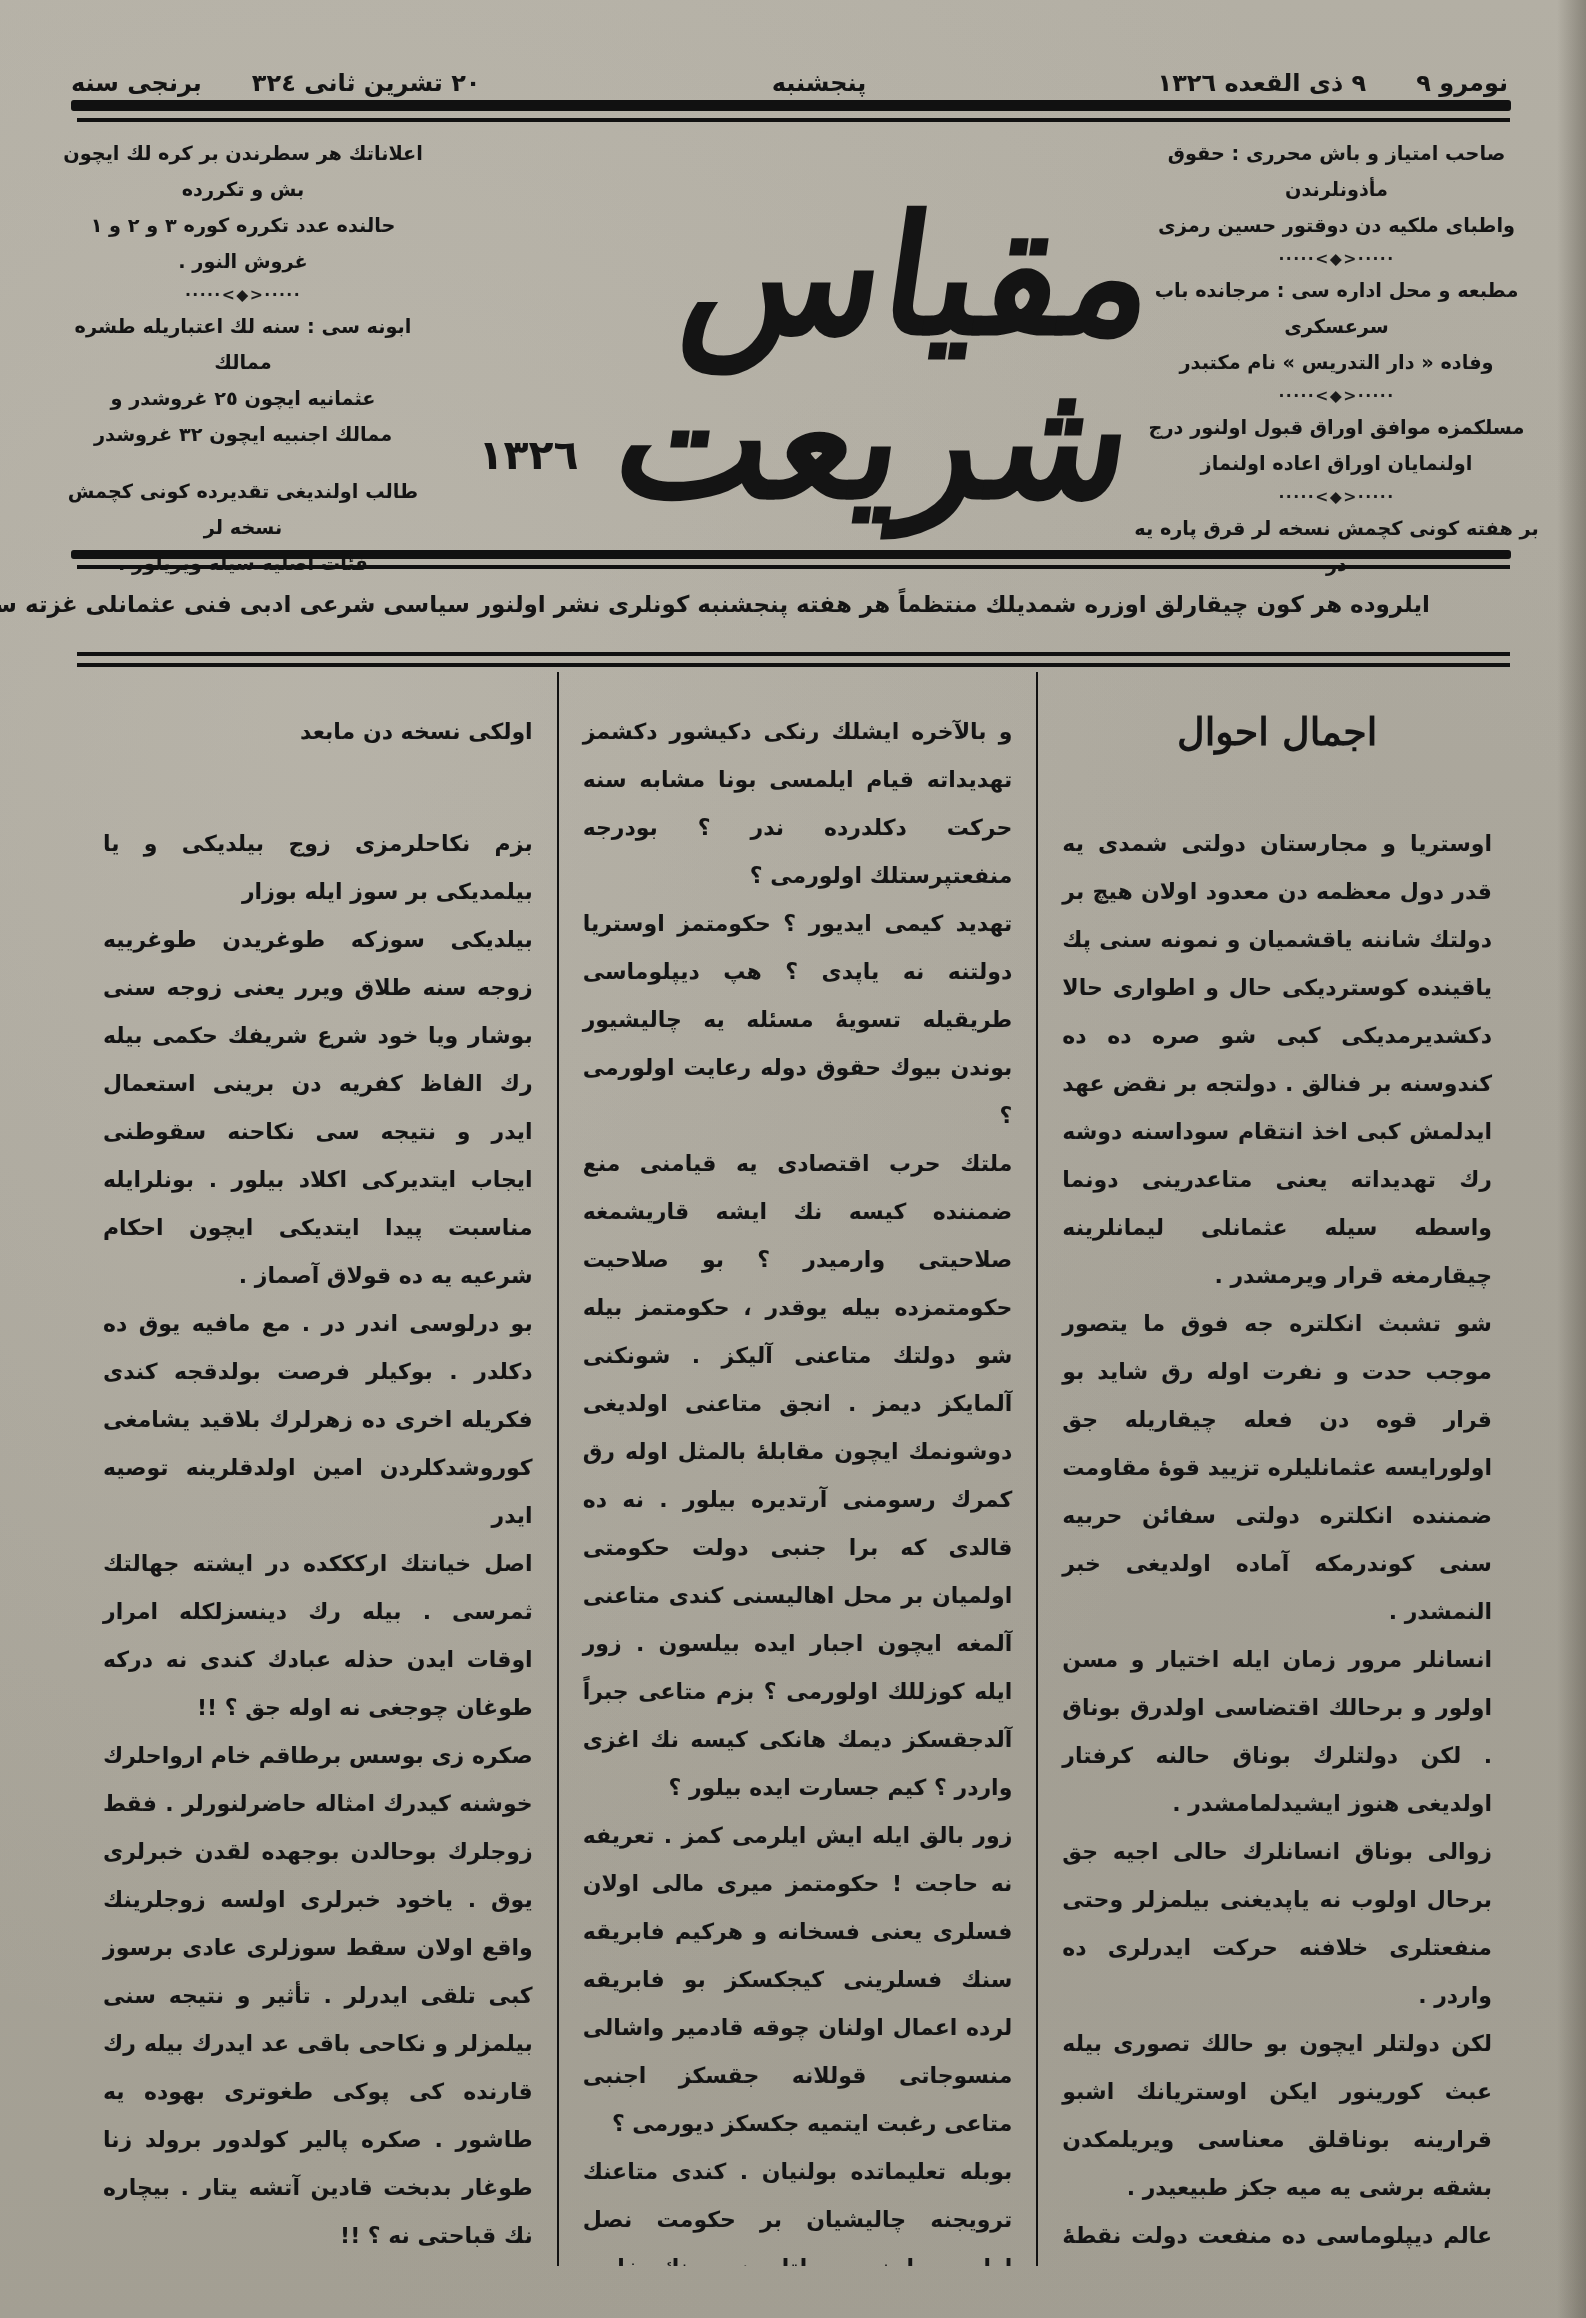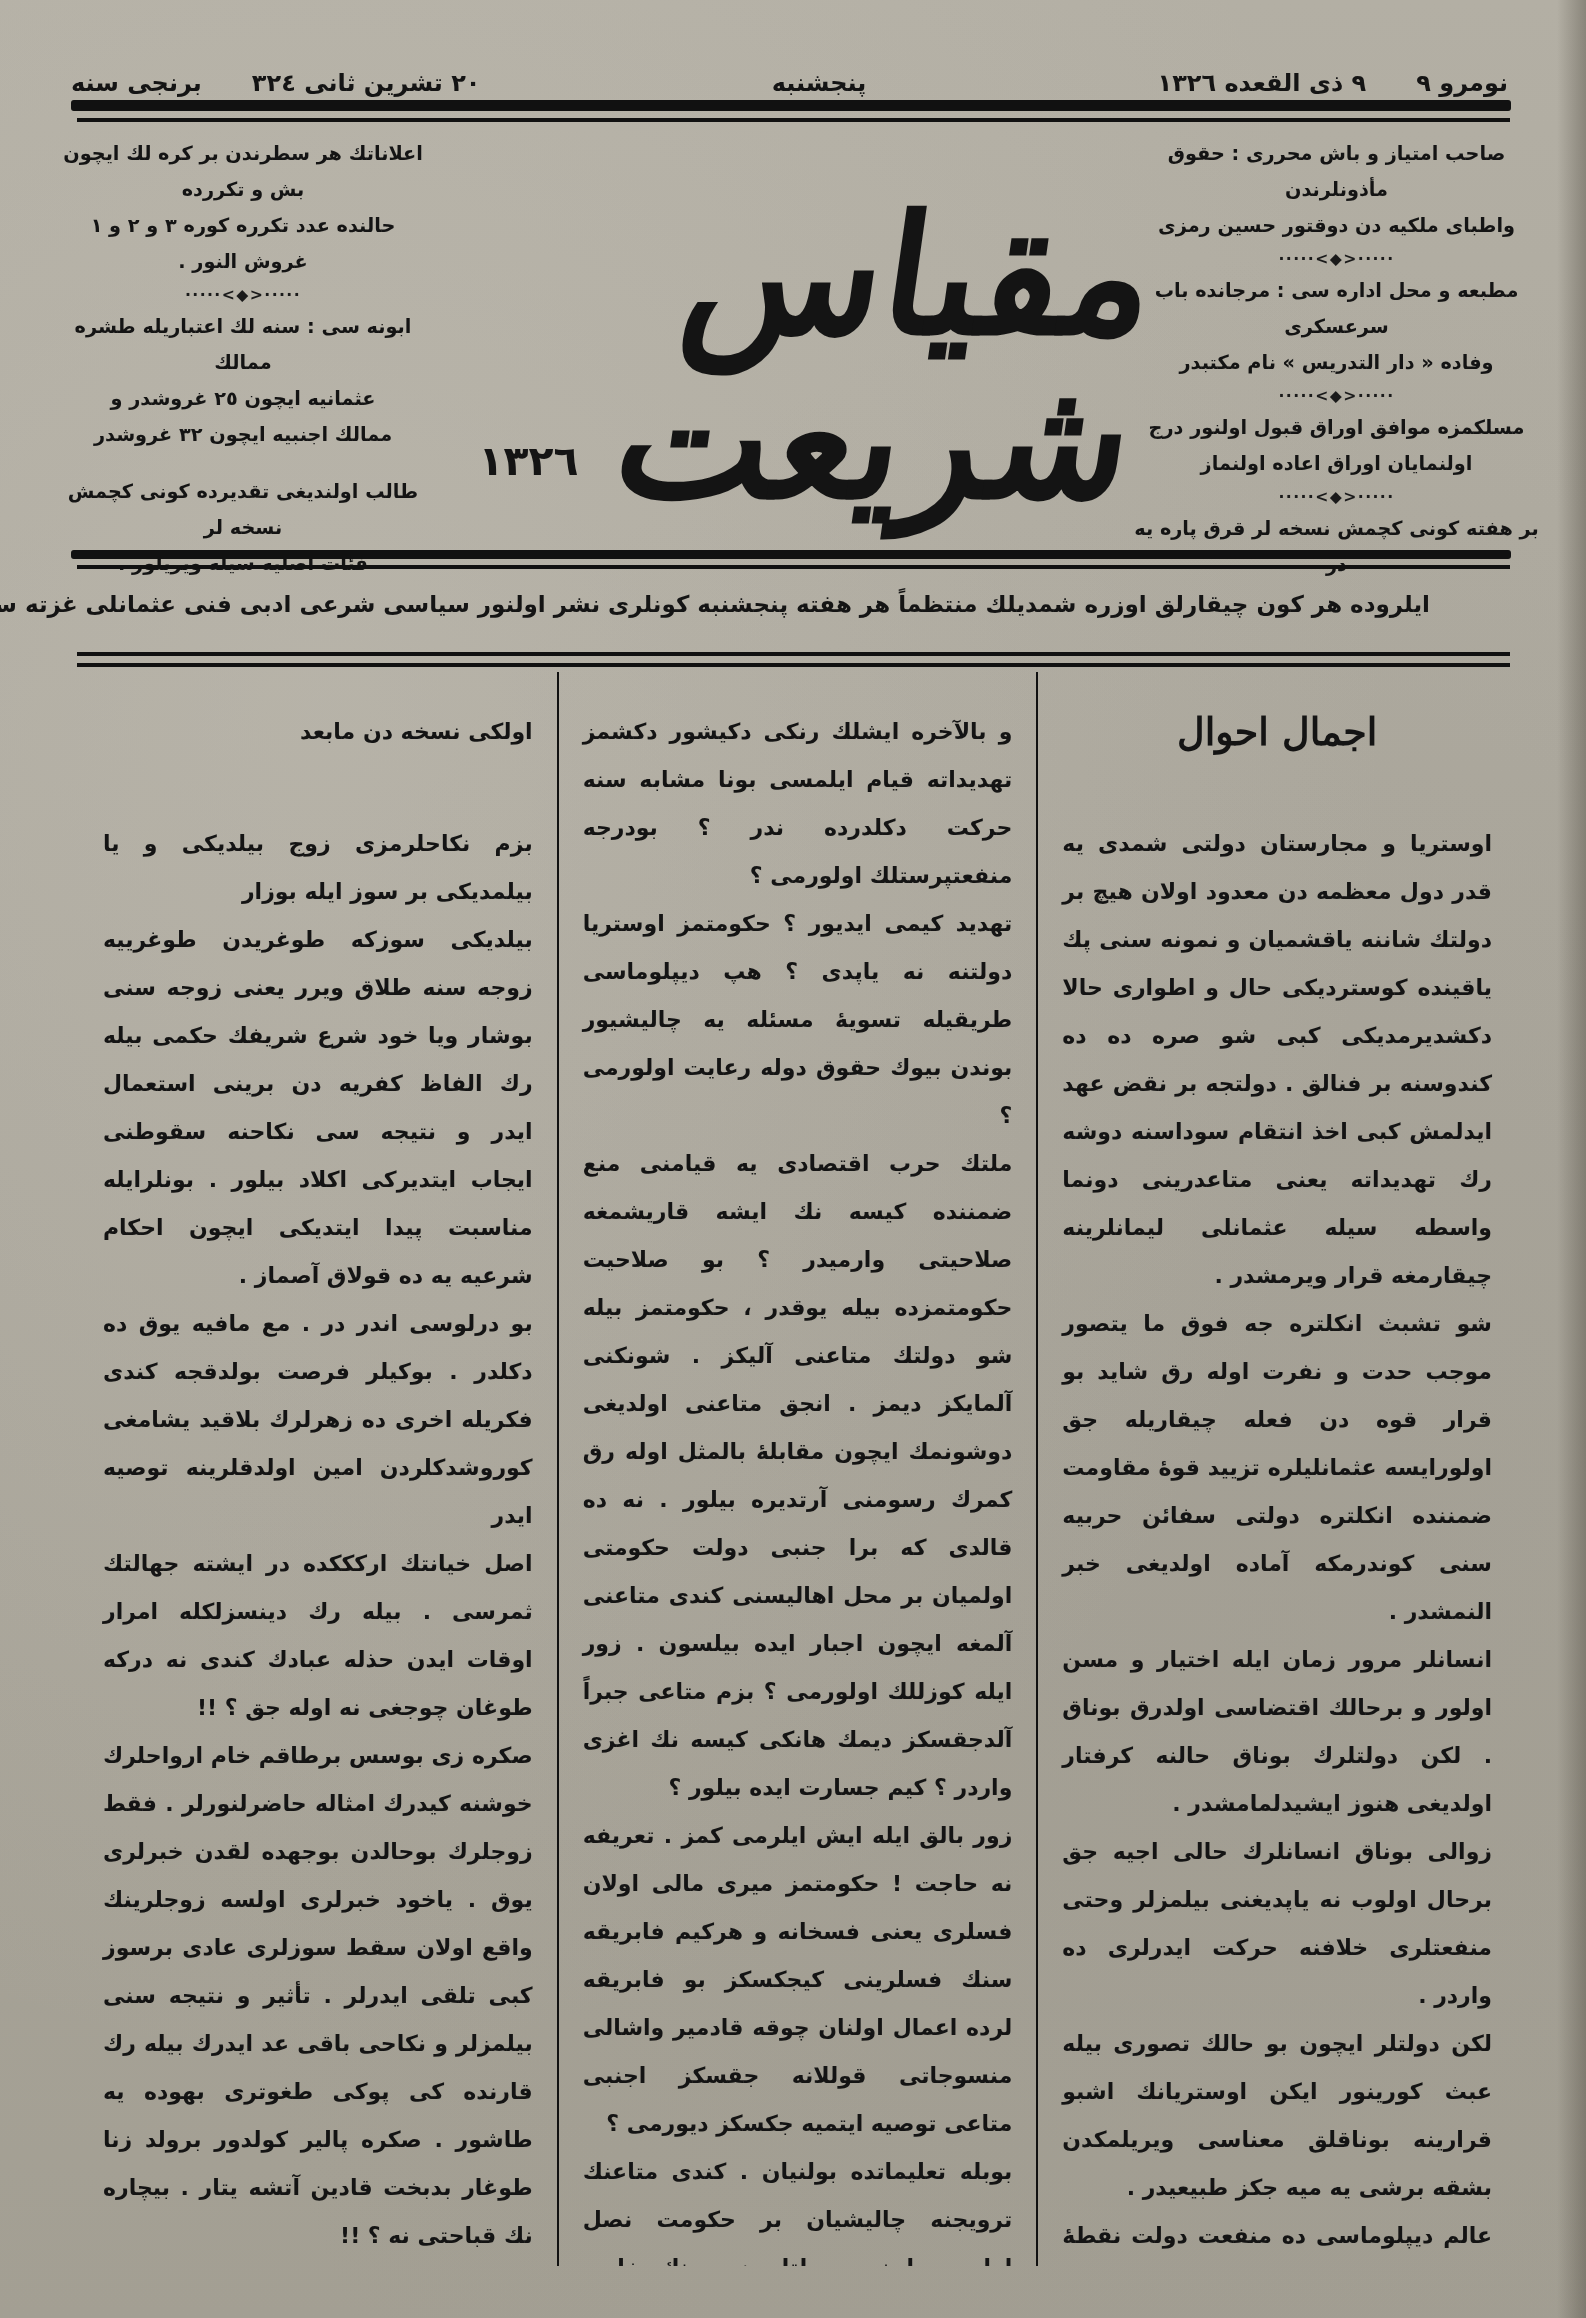--- a/index.html
+++ b/index.html
@@ -51,21 +51,21 @@
   
   .masthead {
     position: absolute; left: 457px; top: 204px; width: 686px; height: 307px;
     display: flex; align-items: center; justify-content: center;
   }
   .masthead-title {
     font-family: "DejaVu Serif", serif; font-size: 164px; font-weight: bold;
     line-height: 1; letter-spacing: -2.9px; transform: skewX(-8deg);
   }
   .masthead-year {
-    position: absolute; left: 21.4px; bottom: 26px; font-size: 41px; font-weight: bold;
+    position: absolute; left: 21.4px; bottom: 32px; font-size: 41px; font-weight: bold;
     letter-spacing: 4.3px;
   }
 
   .banner {
     position: absolute; left: 222px; top: 583px; width: 1208px; height: 43px;
     font-size: 23px; font-weight: bold; text-align: center; white-space: nowrap;
     line-height: 43px;
   }
 
   
@@ -151,21 +151,21 @@
       <p>انسانلر مرور زمان ايله اختيار و مسن اولور و برحالك اقتضاسی اولدرق بوناق . لكن دولتلرك بوناق حالنه كرفتار اولديغی هنوز ايشيدلمامشدر .</p>
       <p>زوالی بوناق انسانلرك حالی اجيه جق برحال اولوب نه ياپديغنی بيلمزلر وحتی منفعتلری خلافنه حركت ايدرلری ده واردر .</p>
       <p>لكن دولتلر ايچون بو حالك تصوری بيله عبث كورينور ايكن اوستريانك اشبو قرارينه بوناقلق معناسی ويريلمكدن بشقه برشی يه ميه جكز طبيعيدر .</p>
       <p>عالم ديپلوماسی ده منفعت دولت نقطۀ نظرندن هر برتشبث نظر دقته آلنماسی اساس اولوب بو اعتبار ايله اوستريا حكومتنك ممالك عثمانيه ده كی منافع تجاريه سی هيچ بر دولتله قابل قياس اوليه جق درجه ده مترقی و متزايد برحالده ايكن نائل اولديغی اشبو منفعته مقابل دولت عثمانيه ايله خوش كچينمك ، هر دولتدن زياده حقوقنه رعايت ايتمك لازم كلورايدی .</p>
 
     </div>
     <div class="col mid rtl">
       <p>و بالآخره ايشلك رنكی دكيشور دكشمز تهديداته قيام ايلمسی بونا مشابه سنه حركت دكلدرده ندر ؟ بودرجه منفعتپرستلك اولورمی ؟</p>
       <p>تهديد كيمی ايديور ؟ حكومتمز اوستريا دولتنه نه ياپدی ؟ هپ ديپلوماسی طريقيله تسويۀ مسئله يه چاليشيور بوندن بيوك حقوق دوله رعايت اولورمی ؟</p>
       <p>ملتك حرب اقتصادی يه قيامنی منع ضمننده كيسه نك ايشه قاريشمغه صلاحيتی وارميدر ؟ بو صلاحيت حكومتمزده بيله يوقدر ، حكومتمز بيله شو دولتك متاعنی آليكز . شونكنی آلمايكز ديمز . انجق متاعنی اولديغی دوشونمك ايچون مقابلۀ بالمثل اوله رق كمرك رسومنی آرتديره بيلور . نه ده قالدی كه برا جنبی دولت حكومتی اولميان بر محل اهاليسنی كندی متاعنی آلمغه ايچون اجبار ايده بيلسون . زور ايله كوزللك اولورمی ؟ بزم متاعی جبراً آلدجقسكز ديمك هانكی كيسه نك اغزی واردر ؟ كيم جسارت ايده بيلور ؟</p>
-      <p>زور بالق ايله ايش ايلرمی كمز . تعريفه نه حاجت ! حكومتمز ميری مالی اولان فسلری يعنی فسخانه و هركيم فابريقه سنك فسلرينی كيجكسكز بو فابريقه لرده اعمال اولنان چوقه قادمير واشالی منسوجاتی قوللانه جقسكز اجنبی متاعی توصيه ايتميه جكسكز ديورمی ؟</p>
+      <p>زور بالق ايله ايش ايلرمی كمز . تعريفه نه حاجت ! حكومتمز ميری مالی اولان فسلری يعنی فسخانه و هركيم فابريقه سنك فسلرينی كيجكسكز بو فابريقه لرده اعمال اولنان چوقه قادمير واشالی منسوجاتی قوللانه جقسكز اجنبی متاعی رغبت ايتميه جكسكز ديورمی ؟</p>
       <p>بوبله تعليماتده بولنيان . كندی متاعنك ترويجنه چاليشيان بر حكومت نصل اولورده اجنبی دولتلردن برينك خاصه متاعنی آلمغه اجبار ايدر ؟ بو قابلمی ؟</p>
 
     </div>
     <div class="col rtl">
       <div class="col-sub">اولكی نسخه دن مابعد</div>
       <p>بزم نكاحلرمزی زوج بيلديكی و يا بيلمديكی بر سوز ايله بوزار</p>
       <p>بيلديكی سوزكه طوغريدن طوغرييه زوجه سنه طلاق ويرر يعنی زوجه سنی بوشار ويا خود شرع شريفك حكمی بيله رك الفاظ كفريه دن برينی استعمال ايدر و نتيجه سی نكاحنه سقوطنی ايجاب ايتديركی اكلاد بيلور . بونلرايله مناسبت پيدا ايتديكی ايچون احكام شرعيه يه ده قولاق آصماز .</p>
       <p>بو درلوسی اندر در . مع مافيه يوق ده دكلدر . بوكيلر فرصت بولدقجه كندی فكريله اخری ده زهرلرك بلاقيد يشامغی كوروشدكلردن امين اولدقلرينه توصيه ايدر</p>
       <p>اصل خيانتك اركككده در ايشته جهالتك ثمرسی . بيله رك دينسزلكله امرار اوقات ايدن حذله عبادك كندی نه دركه طوغان چوجغی نه اوله جق ؟ !!</p>
       <p>صكره زی بوسس برطاقم خام ارواحلرك خوشنه كيدرك امثاله حاضرلنورلر . فقط زوجلرك بوحالدن بوجهده لقدن خبرلری يوق . ياخود خبرلری اولسه زوجلرينك واقع اولان سقط سوزلری عادی برسوز كبی تلقی ايدرلر . تأثير و نتيجه سنی بيلمزلر و نكاحی باقی عد ايدرك بيله رك قارنده كی پوكی طغوتری بهوده يه طاشور . صكره پالير كولدور برولد زنا طوغار بدبخت قادين آتشه يتار . بيچاره نك قباحتی نه ؟ !!</p>

